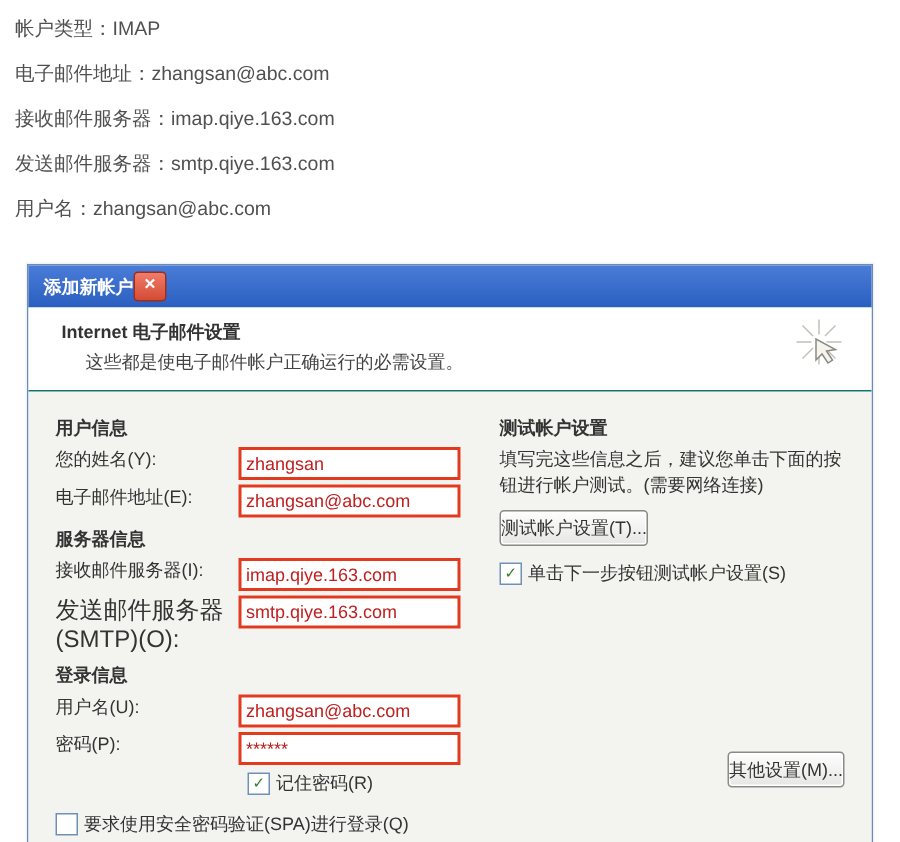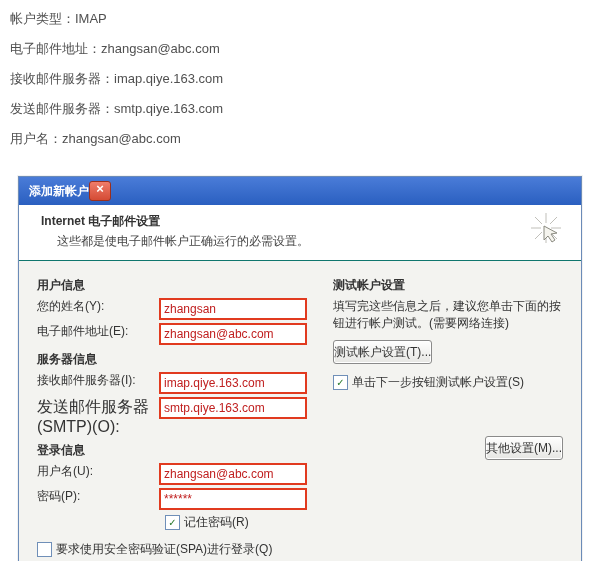--- a/index.html
+++ b/index.html
@@ -239,20 +239,20 @@
       </div>
 
       <div class="right-col">
         <div class="sec-title">测试帐户设置</div>
         <div class="hint">填写完这些信息之后，建议您单击下面的按钮进行帐户测试。(需要网络连接)</div>
         <div class="btn">测试帐户设置(T)...</div>
         <div class="chk-row" style="margin-top:10px">
           <div class="chk">✓</div>
           <span>单击下一步按钮测试帐户设置(S)</span>
         </div>
-        <div class="bottom-row" style="margin-top:45px">
+        <div class="bottom-row" style="margin-top:110px">
           <div class="btn">其他设置(M)...</div>
         </div>
       </div>
     </div>
 
   </div>
 </div>
 
 </body></html>

